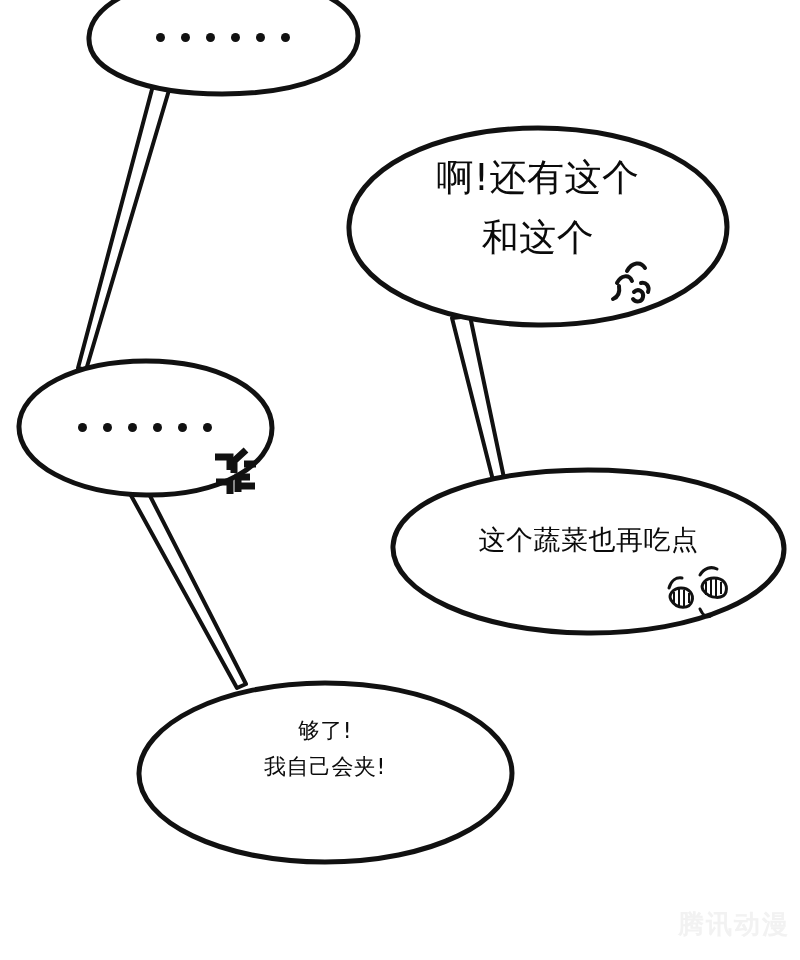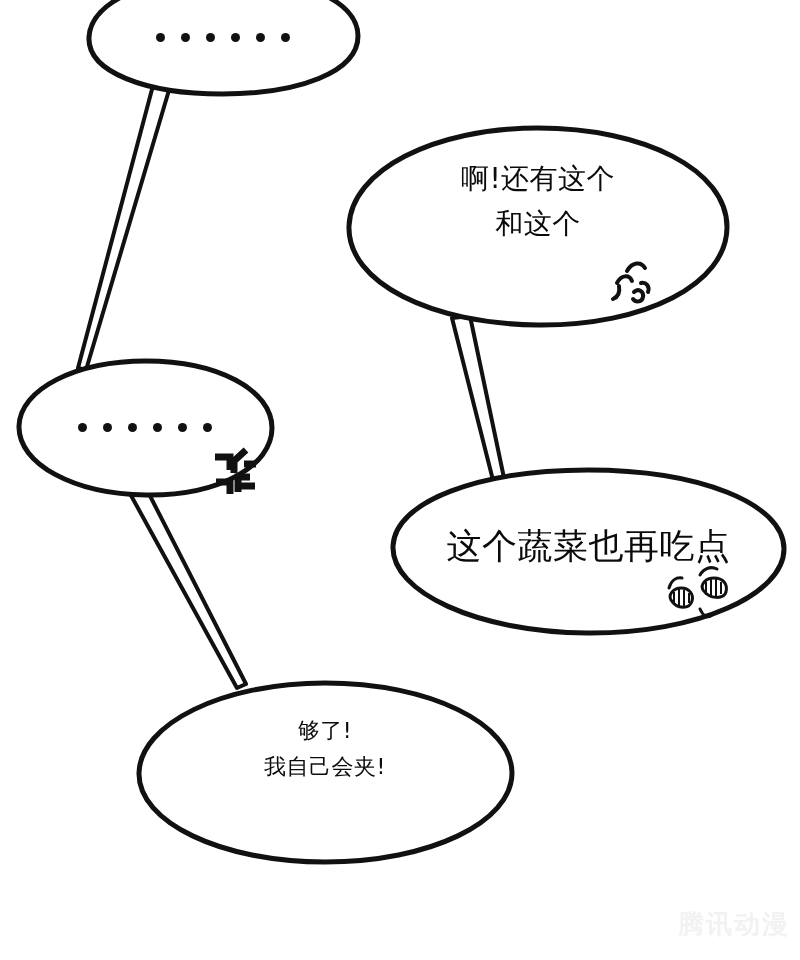--- a/index.html
+++ b/index.html
@@ -31,29 +31,29 @@
     color: #0b0b0b;
     font-family: "DejaVu Sans", "Liberation Sans", sans-serif;
     font-weight: 400;
     line-height: 1.62;
     white-space: pre;
     letter-spacing: 0.5px;
     pointer-events: none;
   }
   #txt-bubble-2 {
     left: 348px;
-    top: 156px;
+    top: 148px;
     width: 380px;
-    font-size: 28px;
+    font-size: 37px;
   }
   #txt-bubble-3 {
     left: 392px;
     top: 518px;
     width: 393px;
-    font-size: 35px;
+    font-size: 27px;
   }
   #txt-bubble-4 {
     left: 138px;
     top: 713px;
     width: 374px;
     font-size: 22px;
   }
   .dots {
     position: absolute;
     display: flex;

